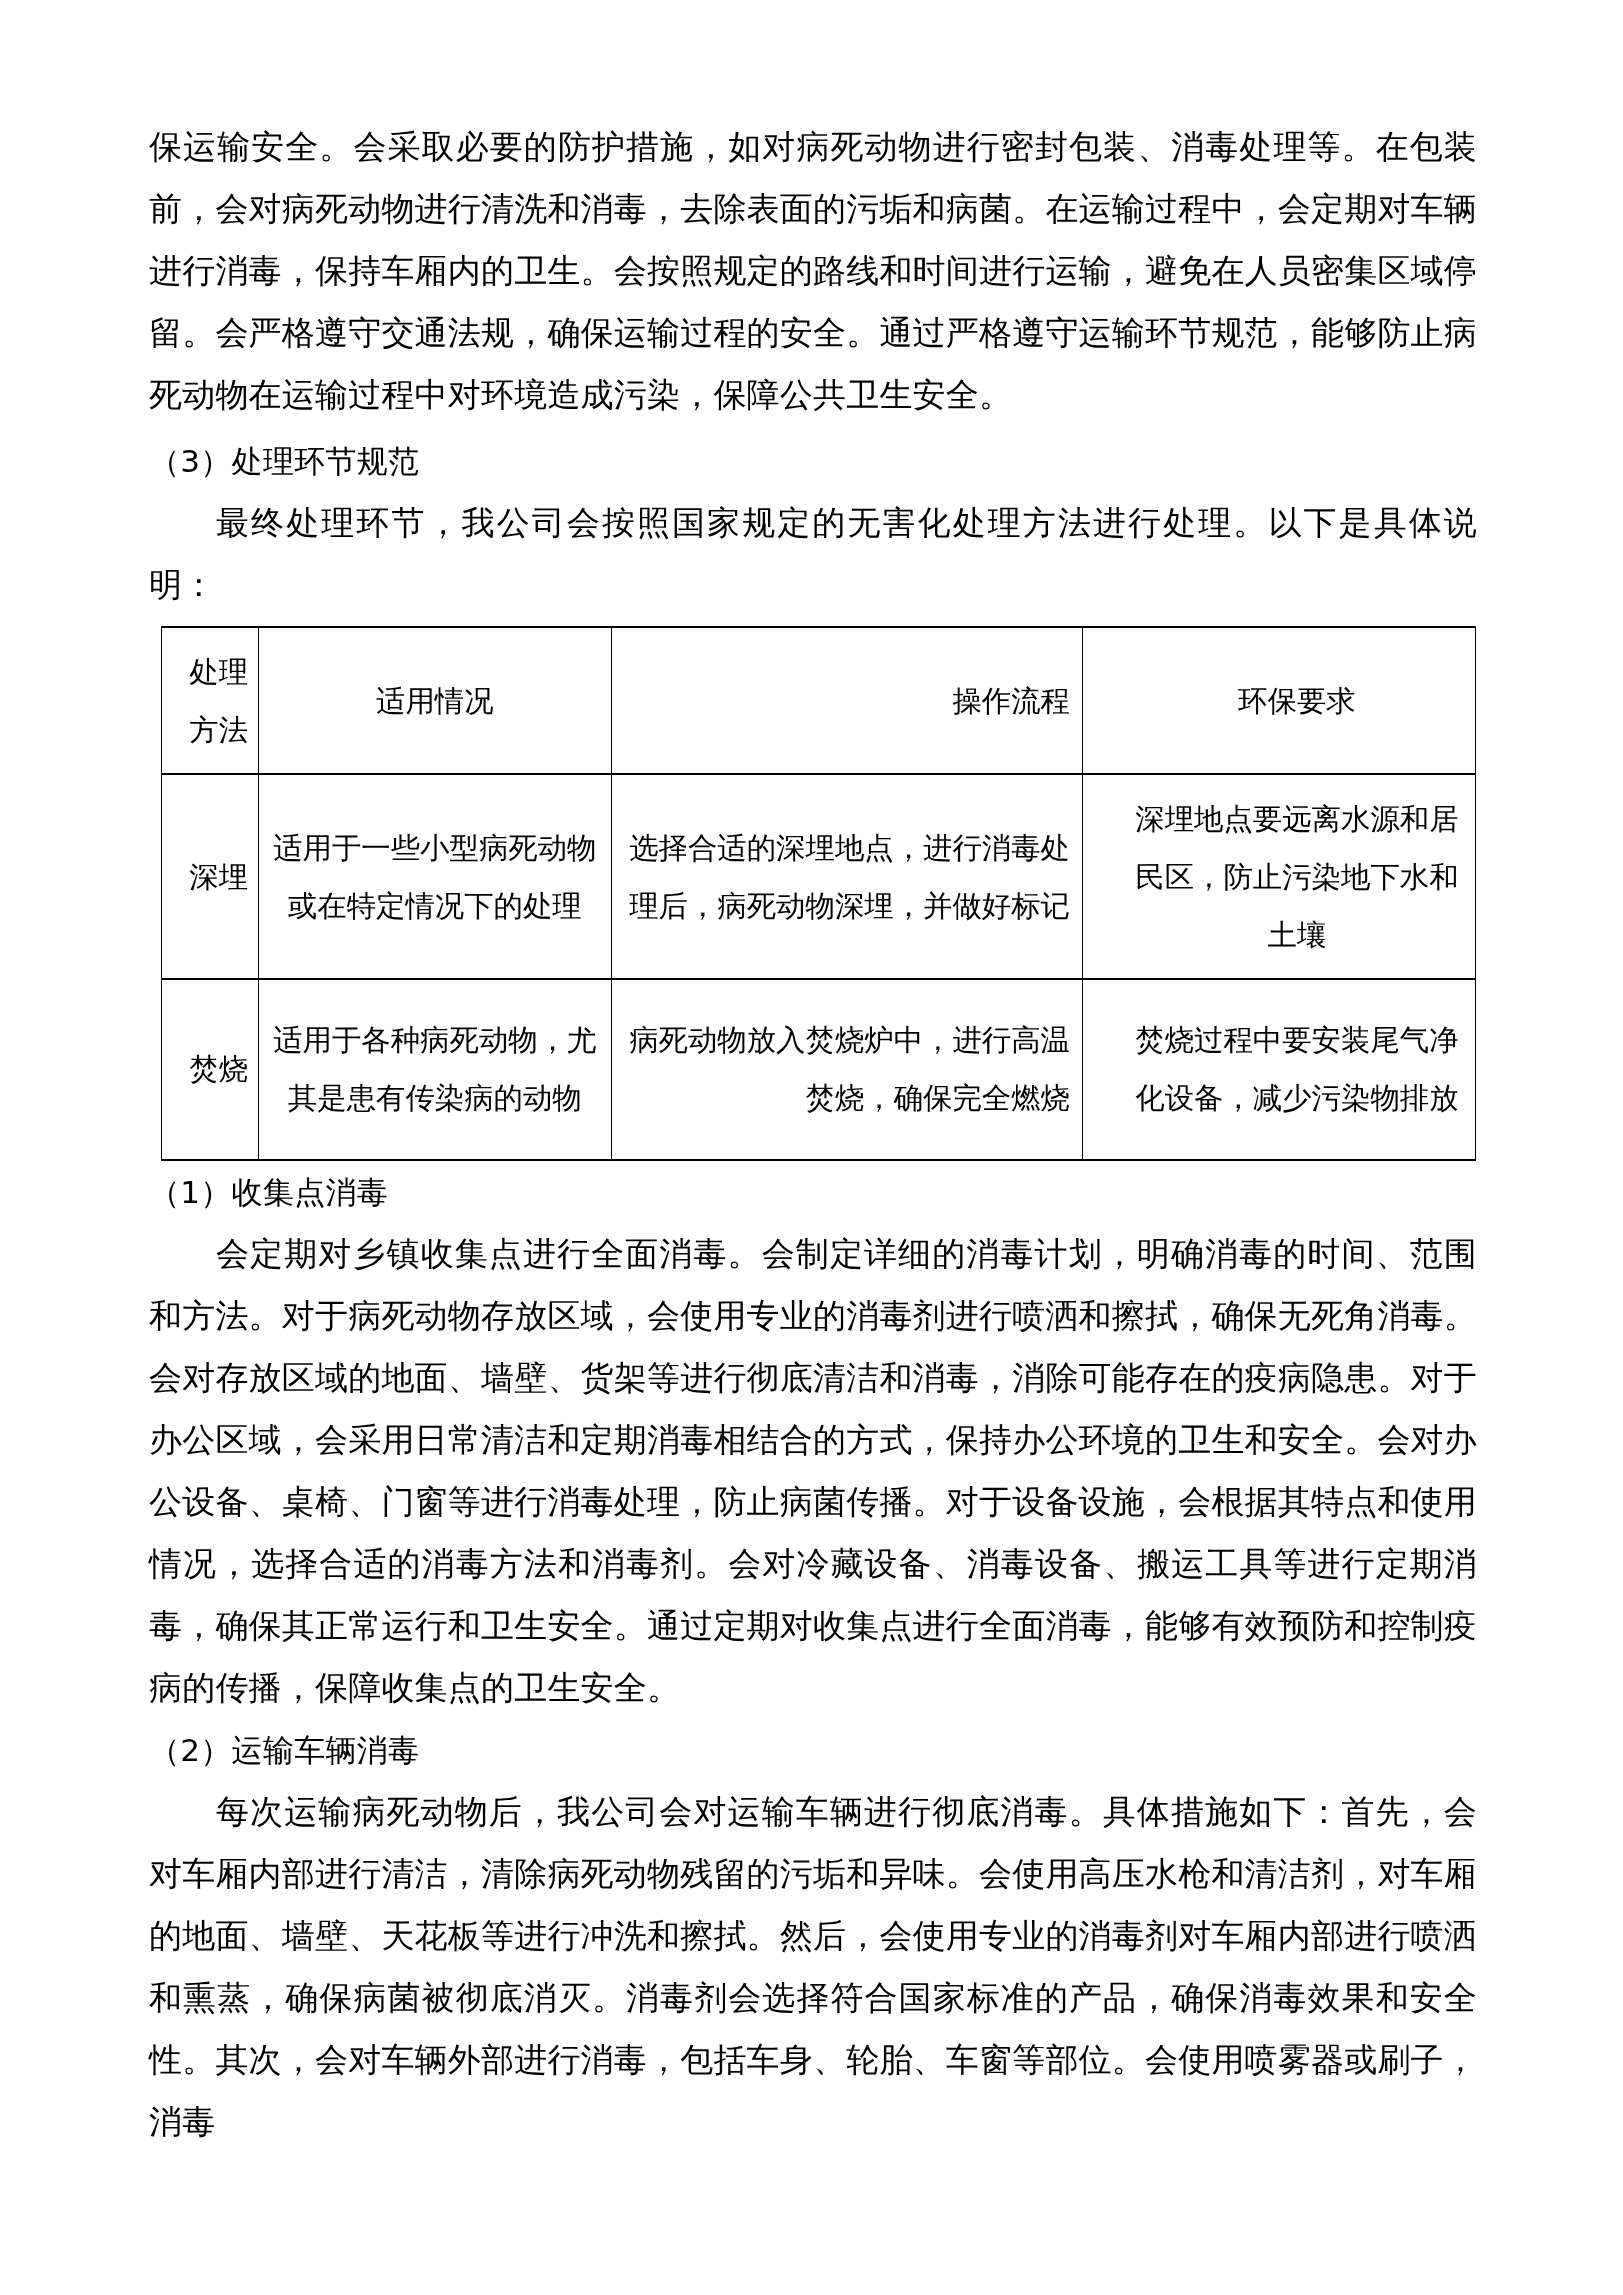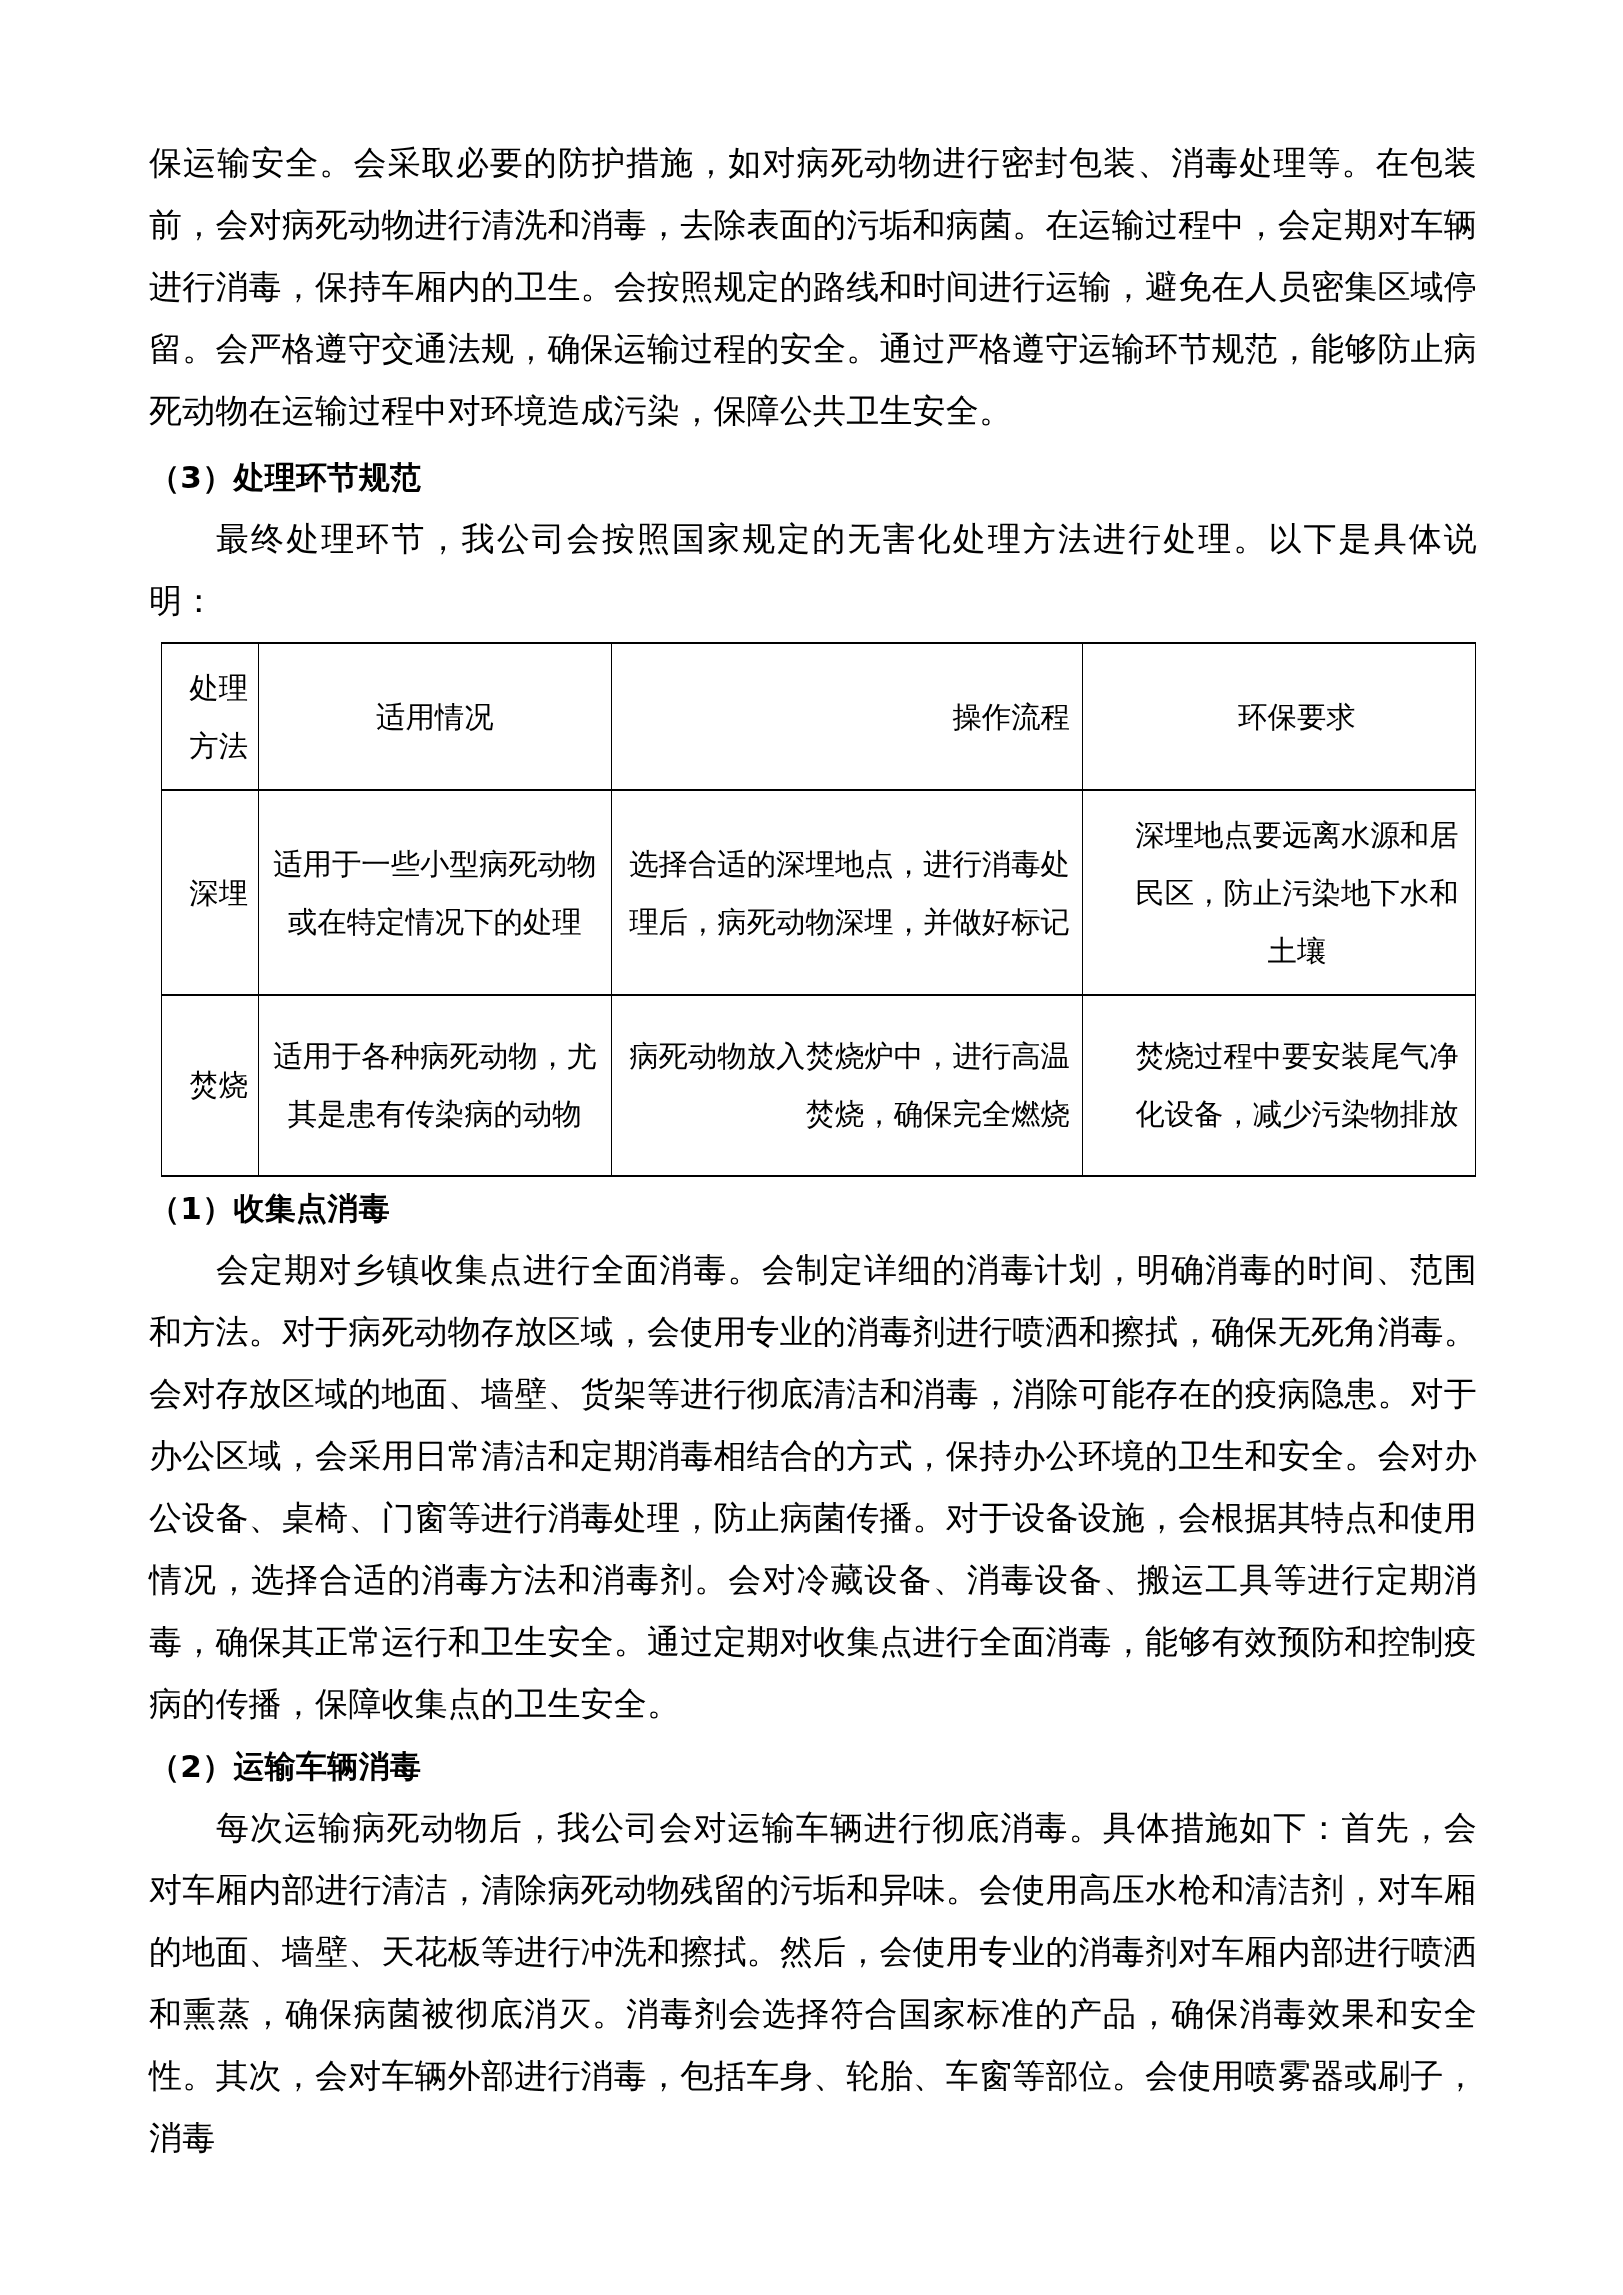--- a/index.html
+++ b/index.html
@@ -15,42 +15,42 @@
     position: relative;
     width: 1623px;
     height: 2295px;
     background: #ffffff;
     box-sizing: border-box;
     overflow: hidden;
   }
   .content {
     position: absolute;
     left: 149px;
-    top: 132px;
+    top: 116px;
     width: 1328px;
   }
 
   
   .para {
     font-size: 33px;
     line-height: 62px;
     text-align: justify;
     text-justify: inter-ideograph;
     margin: 0;
     letter-spacing: 0.2px;
   }
   .para.indent {
     text-indent: 67px;
   }
 
   
   .heading {
     font-family: "DejaVu Sans", "Liberation Sans", sans-serif;
     font-size: 31px;
-    font-weight: bold;
+    font-weight: normal;
     line-height: 62px;
     margin: 0;
     letter-spacing: 0.3px;
   }
   .heading.lv3 {
     text-indent: 0px;
   }
   .heading.lv2 {
     text-indent: 0px;
   }

